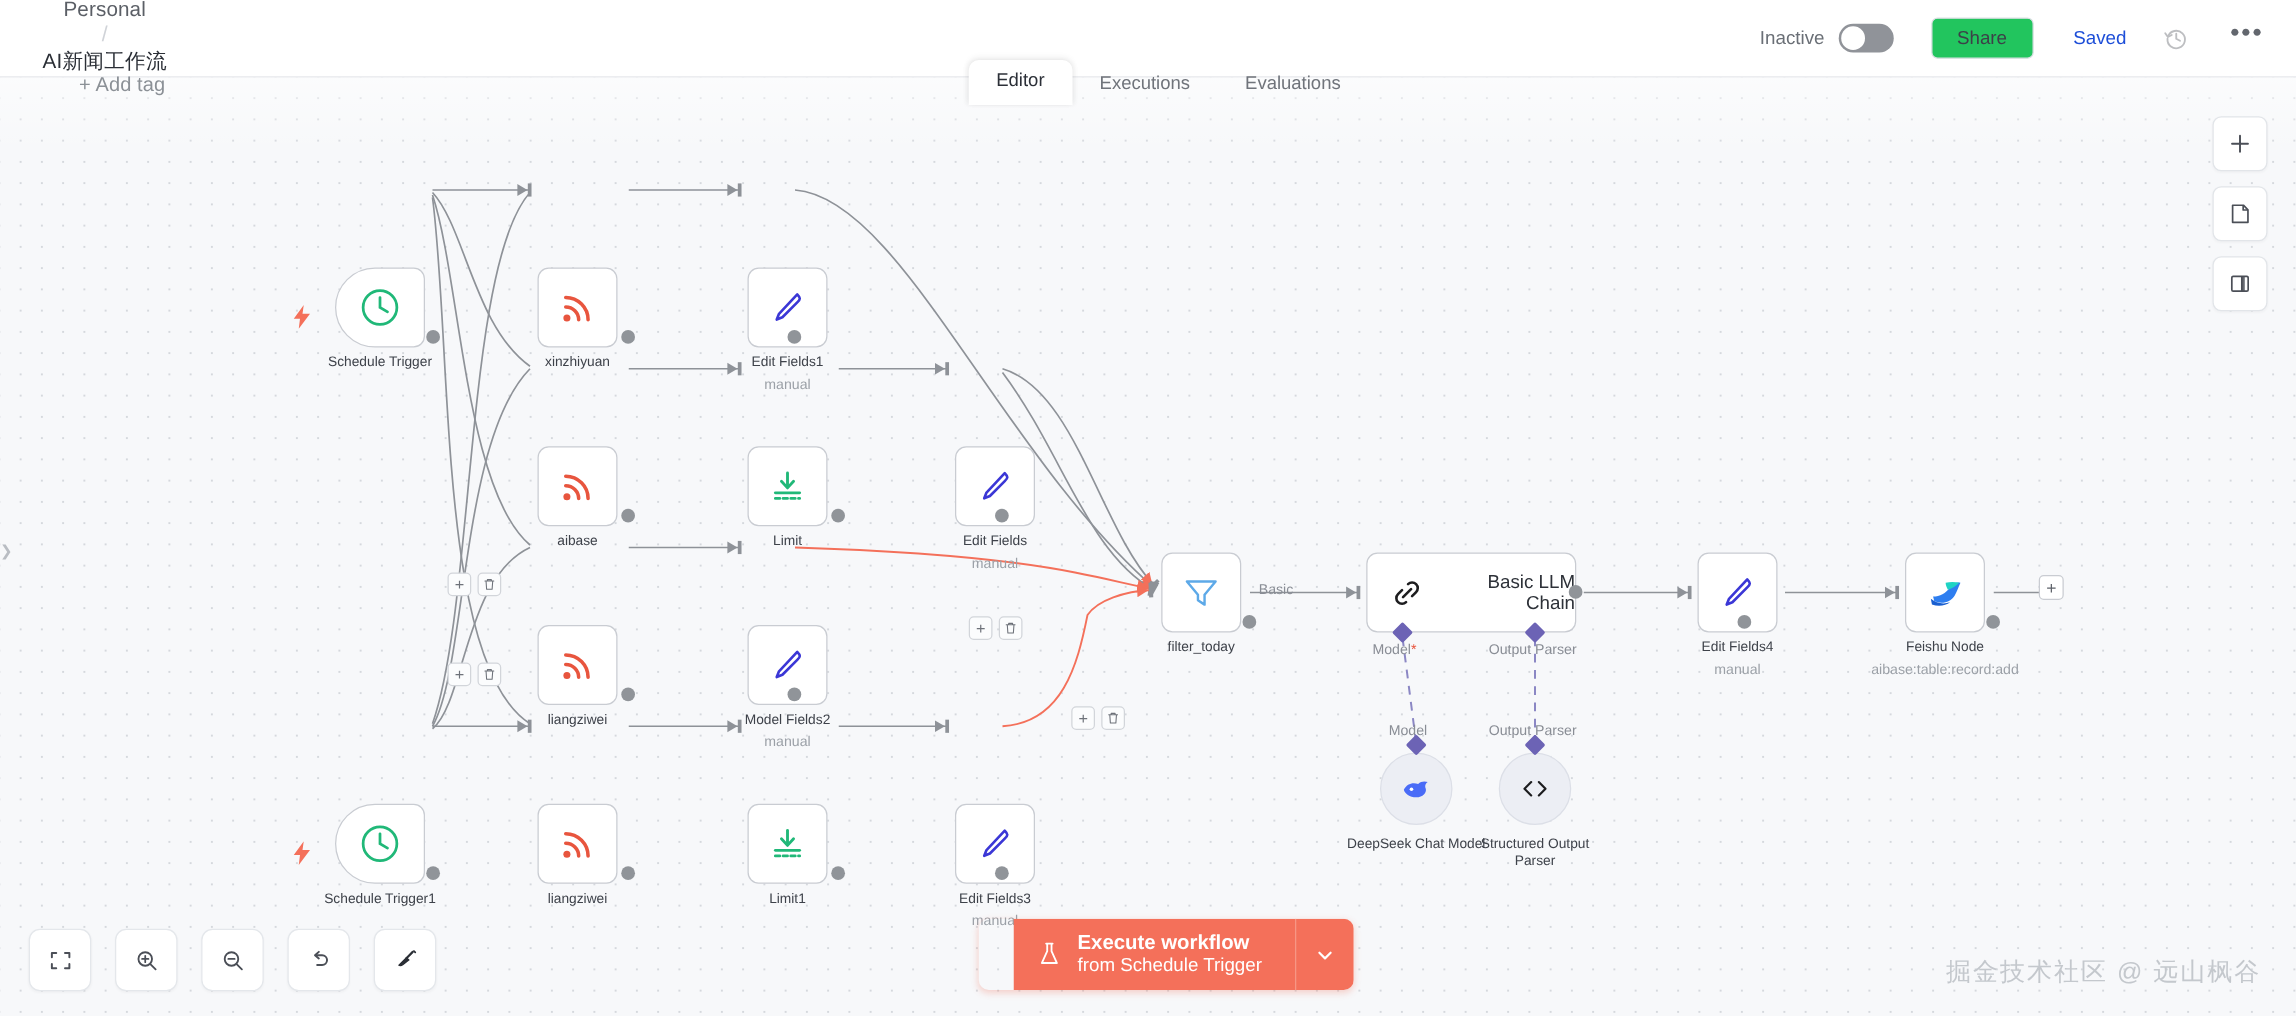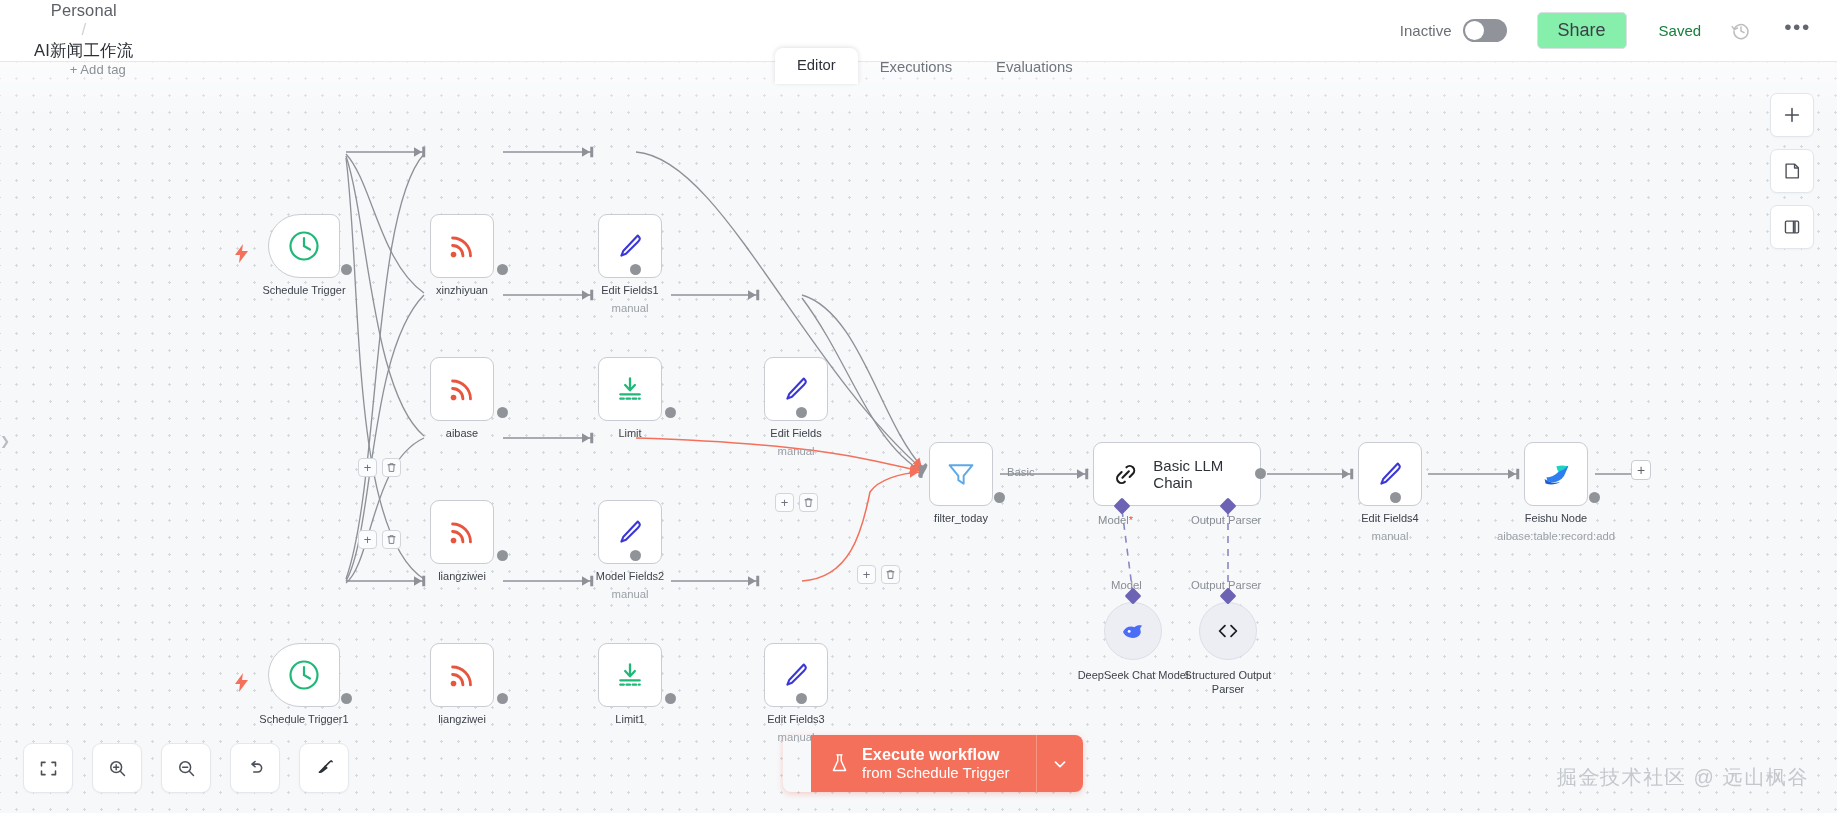--- a/index.html
+++ b/index.html
@@ -14,41 +14,41 @@
   .header {
     position: absolute; top: 0; left: 0; width: 1837px; height: 62px;
     background: #fff; border-bottom: 1px solid #e6e8ec;
     display: flex; align-items: center; z-index: 40;
   }
   .hdr-left { display: flex; align-items: center; padding-left: 34px; gap: 0; flex-direction: column; }
   .person-icon { width: 16px; height: 16px; margin-right: 9px; opacity: .62; }
   .crumb-personal { font-size: 16.5px; color: #5b5f66; letter-spacing: .1px; }
   .crumb-sep { font-size: 17px; color: #d0d3d8; margin: 0 13px; font-weight: 300; }
   .crumb-title { font-size: 16.5px; color: #2b2f36; letter-spacing: .2px; }
-  .add-tag { font-size: 13px; color: #8b9096; margin-left: 28px; letter-spacing: .1px; }
+  .add-tag { font-size: 16px; color: #8b9096; margin-left: 28px; letter-spacing: .1px; }
 
   .hdr-right {
     margin-left: auto; display: flex; align-items: center;
     padding-right: 26px; gap: 0;
   }
   .inactive-lbl { font-size: 15px; color: #6a6f76; margin-right: 11px; }
   .toggle {
     width: 44px; height: 23px; border-radius: 12px; background: #909399;
     position: relative; margin-right: 30px; flex: none;
   }
   .toggle .knob {
     position: absolute; top: 2px; left: 2px; width: 19px; height: 19px;
     border-radius: 50%; background: #fff;
   }
   .share-btn {
-    border: 1px solid #dcdfe4; border-radius: 5px; background: #86efac;
-    font-size: 18px; color: #3c4048; padding: 7px 20px; cursor: pointer;
+    border: 1px solid #dcdfe4; border-radius: 5px; background: #22c55e;
+    font-size: 15px; color: #3c4048; padding: 7px 20px; cursor: pointer;
     font-family: inherit;
   }
-  .saved-lbl { font-size: 15px; color: #15803d; margin-left: 32px; }
+  .saved-lbl { font-size: 15px; color: #1d4ed8; margin-left: 32px; }
   .hist-btn { margin-left: 30px; width: 20px; height: 20px; opacity: .42; cursor: pointer; }
   .dots-btn {
     margin-left: 33px; font-size: 21px; color: #63676e; letter-spacing: 1.6px;
     cursor: pointer; line-height: 10px; padding-bottom: 7px;
   }
 
   
   .tabbar {
     position: absolute; top: 48px; left: 775px; z-index: 45;
     display: flex; align-items: flex-end; height: 36px;
@@ -88,21 +88,21 @@
     position: absolute; background: #fff; border: 1px solid #c9ccd2;
     border-radius: 9px; display: flex; align-items: center;
     justify-content: center; z-index: 8;
   }
   .node.std { width: 64px; height: 64px; }
   .node.trigger {
     width: 72px; height: 64px;
     border-radius: 32px 9px 9px 32px;
   }
   .node.wide {
-    width: 168px; height: 64px; justify-content: flex-start; padding-left: 18px; gap: 14px;
+    width: 168px; height: 64px; justify-content: flex-start; padding-left: 18px; gap: 14px; text-align: right;
   }
   .node-title {
     position: absolute; top: 70px; left: 50%; transform: translateX(-50%);
     font-size: 11px; color: #3e424a; white-space: nowrap; text-align: center;
   }
   .node-sub {
     position: absolute; top: 88px; left: 50%; transform: translateX(-50%);
     font-size: 11.3px; color: #9ba0a7; white-space: nowrap; text-align: center;
   }
   .node-label-wrap { position: absolute; width: 0; height: 0; z-index: 9; }

